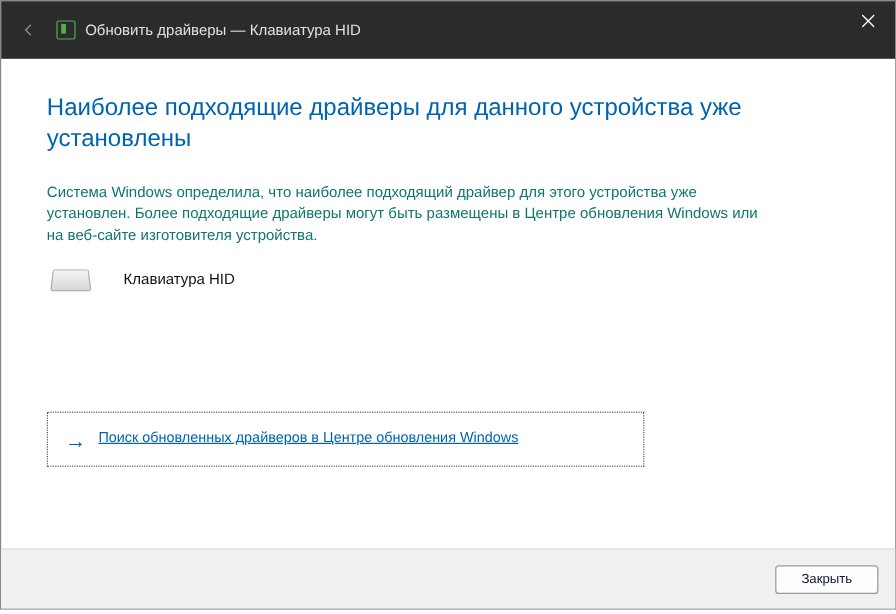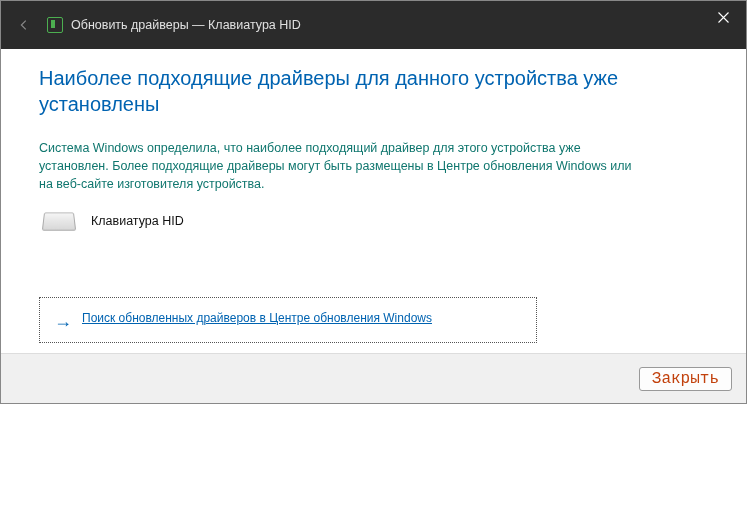--- a/index.html
+++ b/index.html
@@ -5,21 +5,21 @@
   * { box-sizing: border-box; margin: 0; padding: 0; }
   body {
     font-family: "Segoe UI", Tahoma, sans-serif;
     background: #fff;
     width: 747px;
     height: 512px;
     overflow: hidden;
   }
   .window {
     width: 747px;
-    height: 404px;
+    height: 508px;
     border: 1px solid #888;
     position: relative;
     background: #fff;
     display: flex;
     flex-direction: column;
   }
   .titlebar {
     height: 48px;
     background: #2b2b2b;
     color: #e8e8e8;
@@ -62,43 +62,43 @@
     width: 46px; height: 32px;
     display: flex;
     align-items: center;
     justify-content: center;
     color: #fff;
     cursor: pointer;
   }
   .close-btn svg { width: 11px; height: 11px; }
   .content {
     flex: 1;
-    padding: 16px 38px 10px 38px;
+    padding: 28px 38px 10px 38px;
     position: relative;
   }
   .heading {
     color: #0063B1;
     font-size: 20px;
     font-weight: 400;
     margin-bottom: 22px;
     line-height: 1.3;
   }
   .desc {
     color: #0f766e;
     font-size: 12.5px;
     line-height: 1.45;
     margin-bottom: 18px;
     max-width: 600px;
   }
   .device-row {
     display: flex;
     align-items: center;
-    gap: 16px;
+    gap: 28px;
     margin-left: 4px;
-    margin-bottom: 66px;
+    margin-bottom: 100px;
   }
   .device-icon {
     width: 32px;
     height: 20px;
     background: linear-gradient(#f5f5f5, #d8d8d8);
     border: 1px solid #aaa;
     border-radius: 2px;
     transform: perspective(60px) rotateX(25deg);
     position: relative;
   }
@@ -135,25 +135,24 @@
     align-items: center;
     justify-content: flex-end;
     padding-right: 14px;
   }
   .btn {
     min-width: 86px;
     height: 24px;
     background: #fdfdfd;
     border: 1px solid #999;
     border-radius: 3px;
-    font-size: 16px;
-    color: #c2410c;
+    font-size: 11px;
+    color: #0f172a;
     cursor: pointer;
     padding: 0 12px;
-    font-family: Liberation Mono, monospace;
   }
 </style>
 </head>
 <body>
 
 <div class="window">
 
   <div class="titlebar">
     <div class="back-btn">
       <svg viewBox="0 0 16 16" width="14" height="14">

